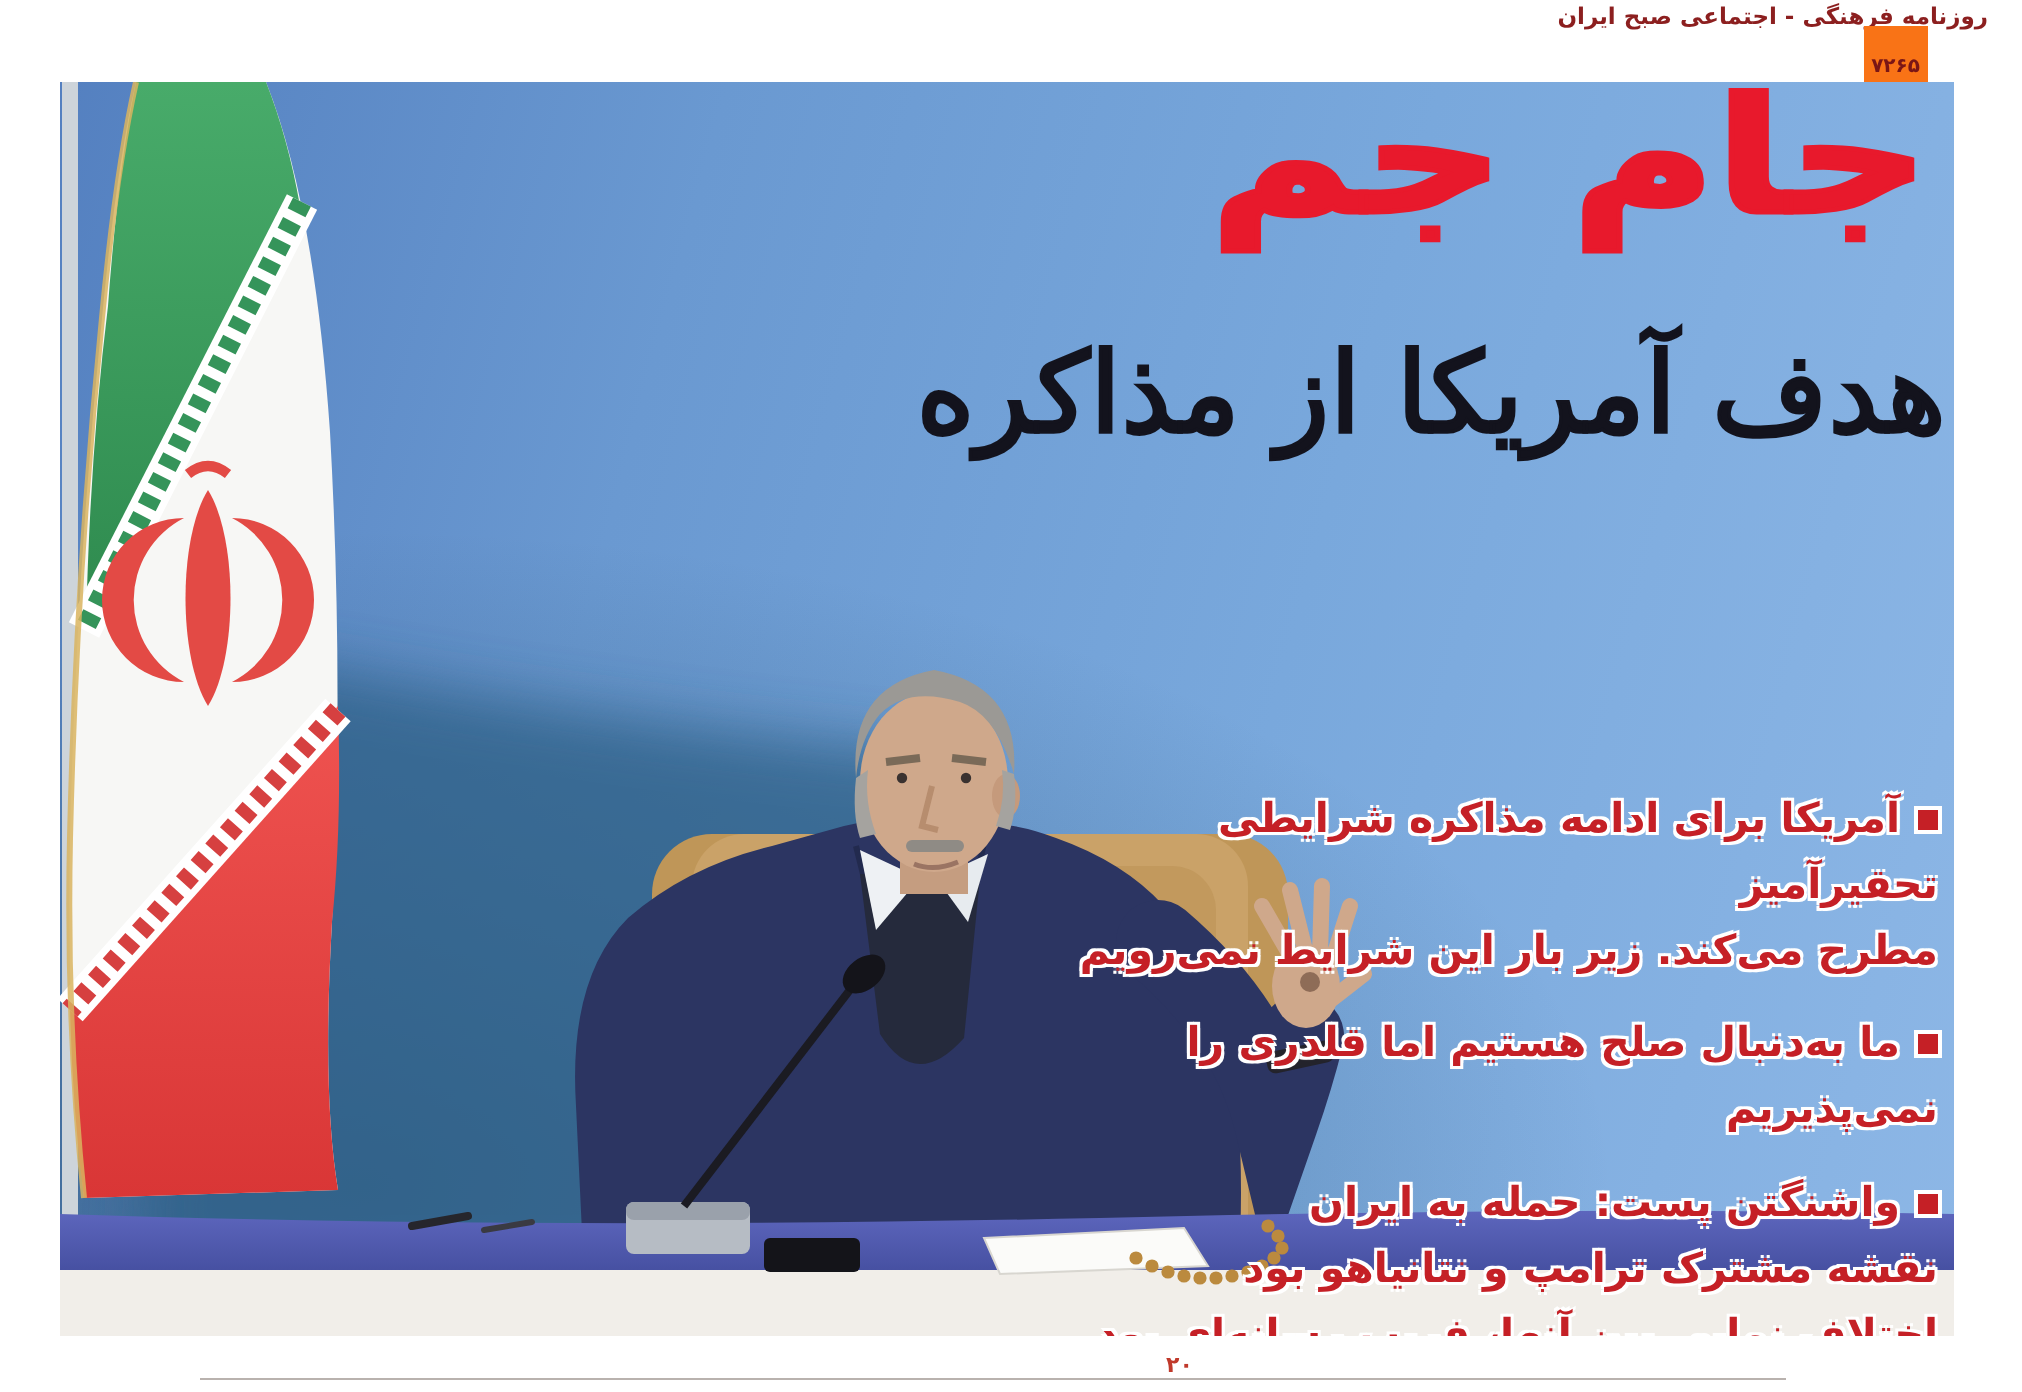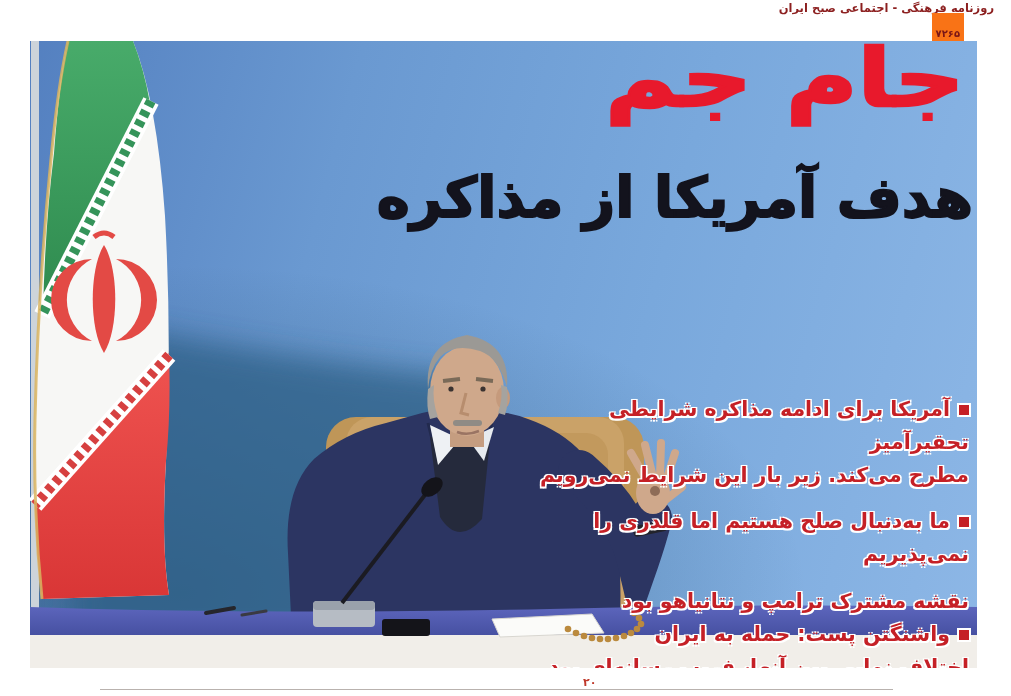--- a/index.html
+++ b/index.html
@@ -21,21 +21,21 @@
   
   .logo{position:absolute;top:-6px;right:12px;direction:rtl;color:#e8192c;
         font-size:80px;font-weight:bold;letter-spacing:2px;line-height:1.1;
         transform:scaleX(1.22);transform-origin:right top;
         -webkit-text-stroke:2.5px #e8192c;}
   .kicker{position:absolute;top:96px;right:6px;direction:rtl;white-space:nowrap;
           font-size:15px;font-weight:bold;color:#1d3e91;
           text-shadow:-1.5px -1.5px 0 #fff,1.5px -1.5px 0 #fff,-1.5px 1.5px 0 #fff,
                       1.5px 1.5px 0 #fff,0 0 3px #fff;}
   .headline{position:absolute;top:112px;right:4px;direction:rtl;text-align:left;
-            font-size:56px;font-weight:bold;color:#13131d;line-height:1.62;
+            font-size:56px;font-weight:normal;color:#13131d;line-height:1.62;
             -webkit-text-stroke:1.8px #13131d;letter-spacing:-1px;}
   .bullets{position:absolute;top:352px;right:8px;width:430px;direction:rtl;
            text-align:right;font-size:20.5px;font-weight:bold;color:#c52026;
            line-height:1.6;
            text-shadow:-1.5px -1.5px 0 #fff,1.5px -1.5px 0 #fff,-1.5px 1.5px 0 #fff,
                        1.5px 1.5px 0 #fff,0 0 2px #fff;}
   .bullet{margin:0 0 14px 0;}
   .b-line{display:block;}
   .b-line.first::before{content:"";display:inline-block;width:10px;height:10px;
            background:#c52026;box-shadow:0 0 0 2px #fff;margin-left:9px;
@@ -172,22 +172,22 @@
 
     <div class="bullets">
       <div class="bullet">
         <span class="b-line first">آمریکا برای ادامه مذاکره شرایطی تحقیرآمیز</span>
         <span class="b-line">مطرح می‌کند. زیر بار این شرایط نمی‌رویم</span>
       </div>
       <div class="bullet">
         <span class="b-line first">ما به‌دنبال صلح هستیم اما قلدری را نمی‌پذیریم</span>
       </div>
       <div class="bullet">
+        <span class="b-line first">واشنگتن پست: حمله به ایران</span>
         <span class="b-line">نقشه مشترک ترامپ و نتانیاهو بود</span>
-        <span class="b-line first">واشنگتن پست: حمله به ایران</span>
         <span class="b-line">اختلاف نمایی بین آنها، فریب رسانه‌ای بود</span>
       </div>
     </div>
   </div>
 
   <span class="pageno">۲۰</span>
   <div class="rule"></div>
 
 </div>
 

